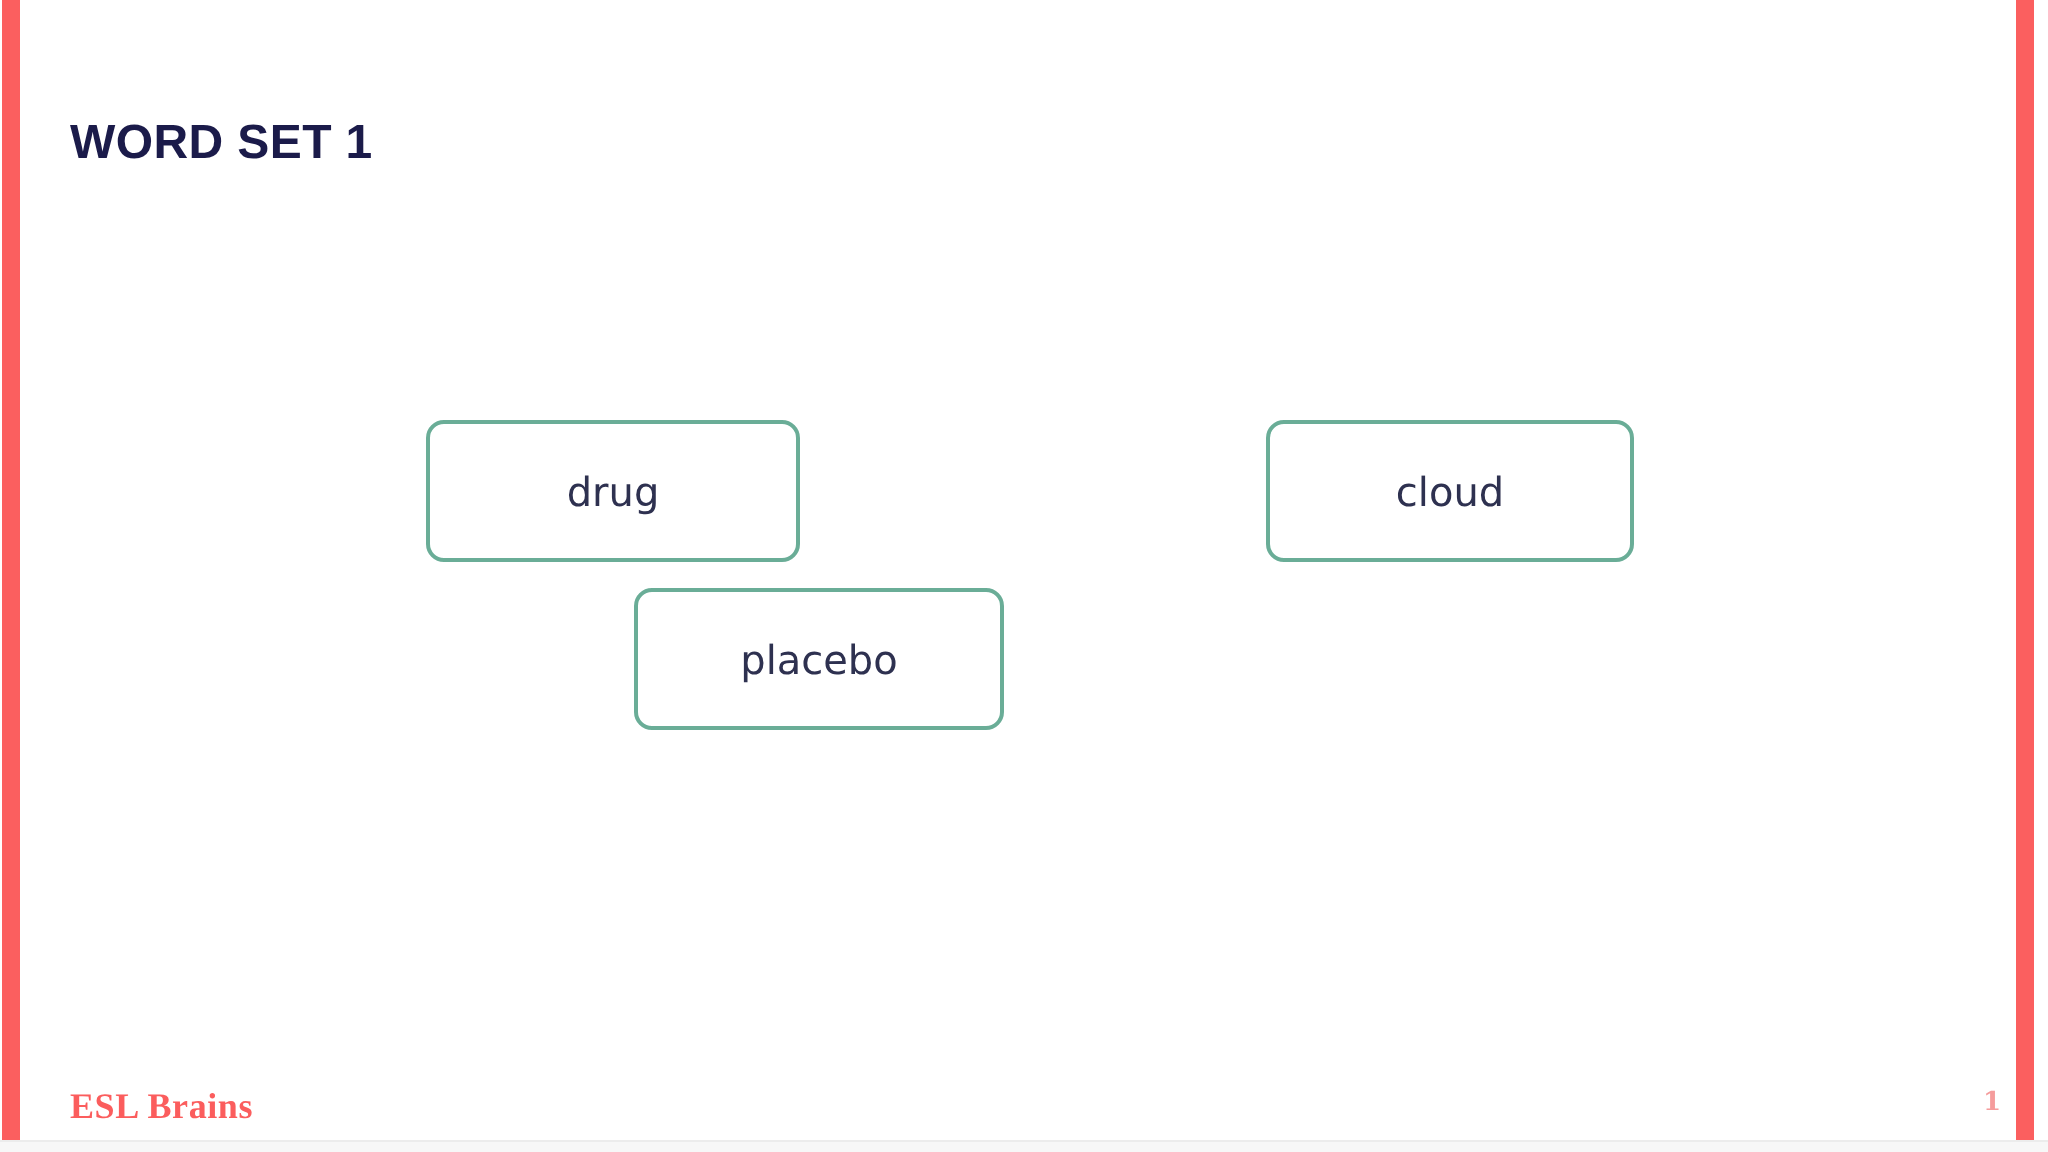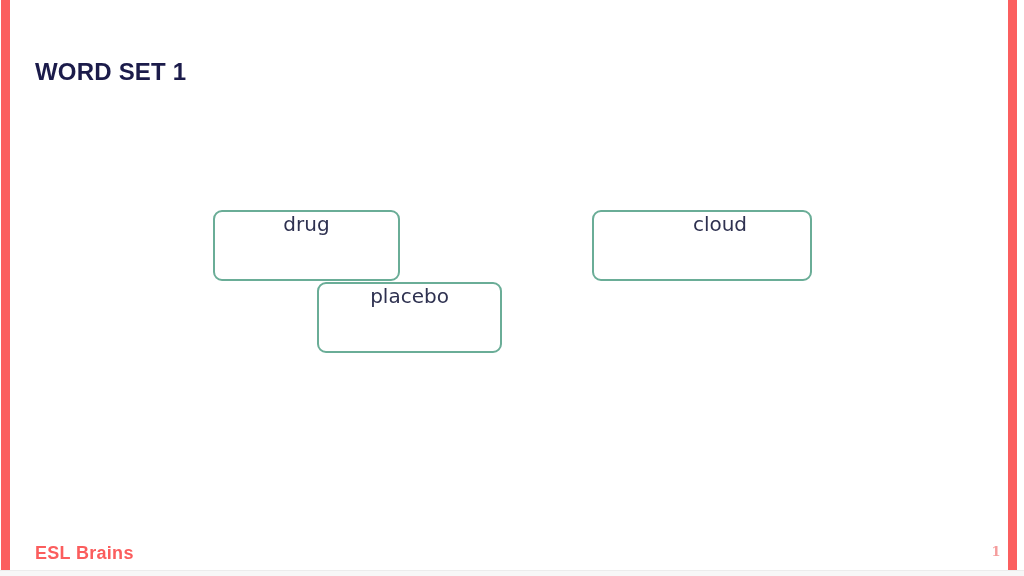--- a/index.html
+++ b/index.html
@@ -45,36 +45,36 @@
     letter-spacing: 0.2px;
     color: #1B1B4A;
   }
   .word-card {
     position: absolute;
     height: 67px;
     background: #ffffff;
     border: 2px solid #6AAD97;
     border-radius: 9px;
     display: flex;
-    align-items: flex-start;
+    align-items: center;
     justify-content: center;
     font-size: 20px;
     color: #2E3150;
     box-sizing: content-box;
   }
   .card-drug      { left: 213px; top: 210px; width: 183px; }
   .card-injection { left: 419px; top: 210px; width: 182px; }
-  .card-cloud     { left: 592px; top: 210px; width: 180px; padding-left: 36px; }
-  .card-placebo   { left: 317px; top: 282px; width: 181px; }
+  .card-cloud     { left: 633px; top: 210px; width: 180px; }
+  .card-placebo   { left: 317px; top: 294px; width: 181px; }
   .card-symptom   { left: 521px; top: 294px; width: 182px; }
   .footer-logo {
     position: absolute;
     left: 35px;
     top: 543px;
-    font-family: Liberation Sans, sans-serif;
+    font-family: Liberation Serif, serif;
     font-size: 18px;
     font-weight: bold;
     letter-spacing: 0.3px;
     color: #FB5D5D;
   }
   .page-number {
     position: absolute;
     left: 988px;
     top: 544px;
     width: 16px;

